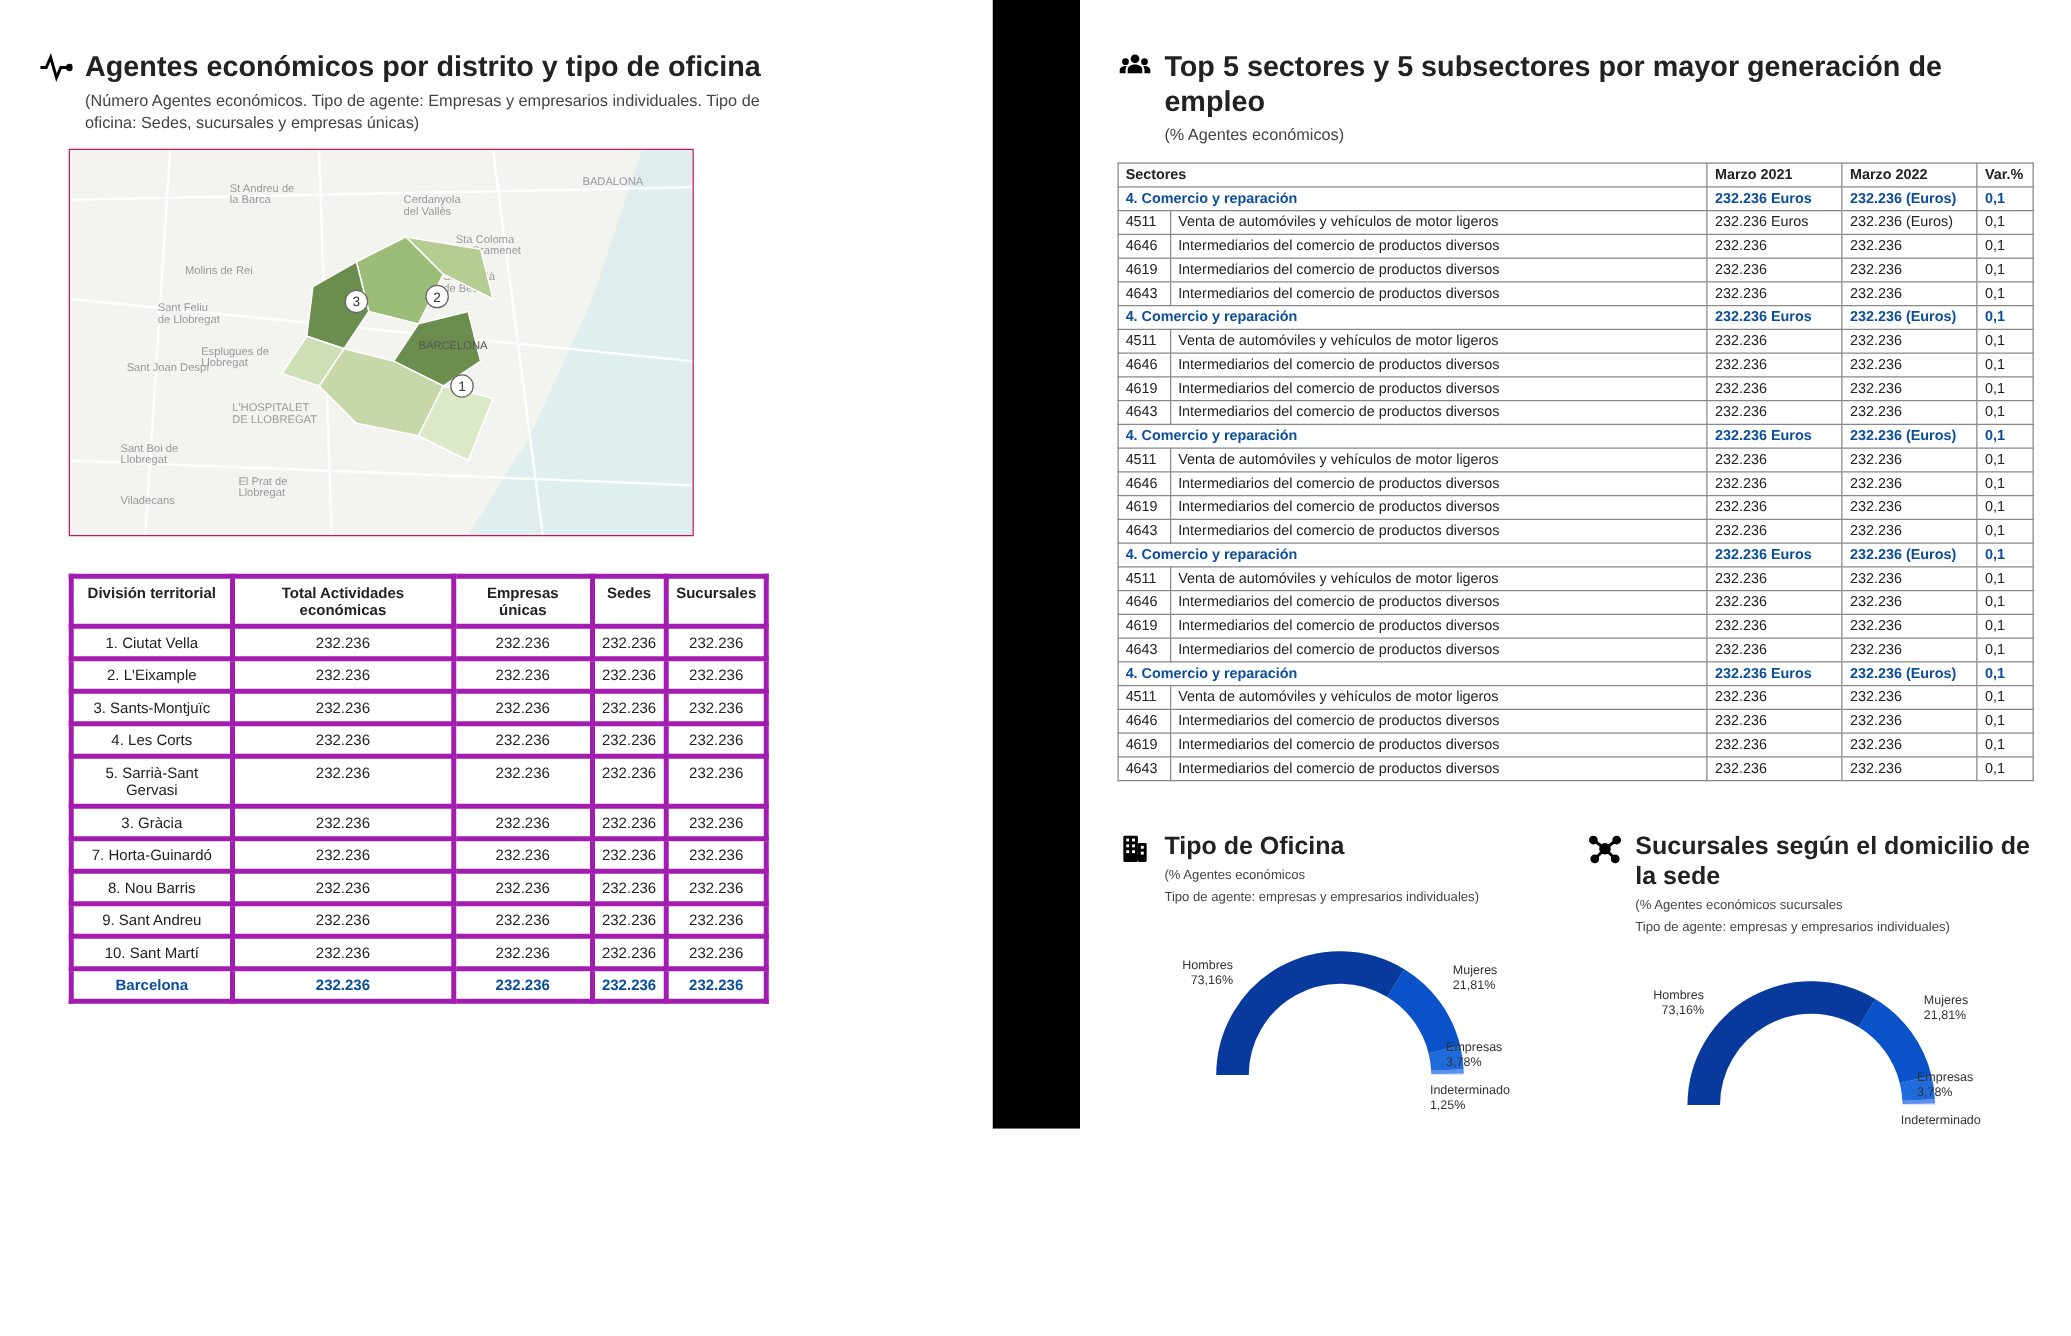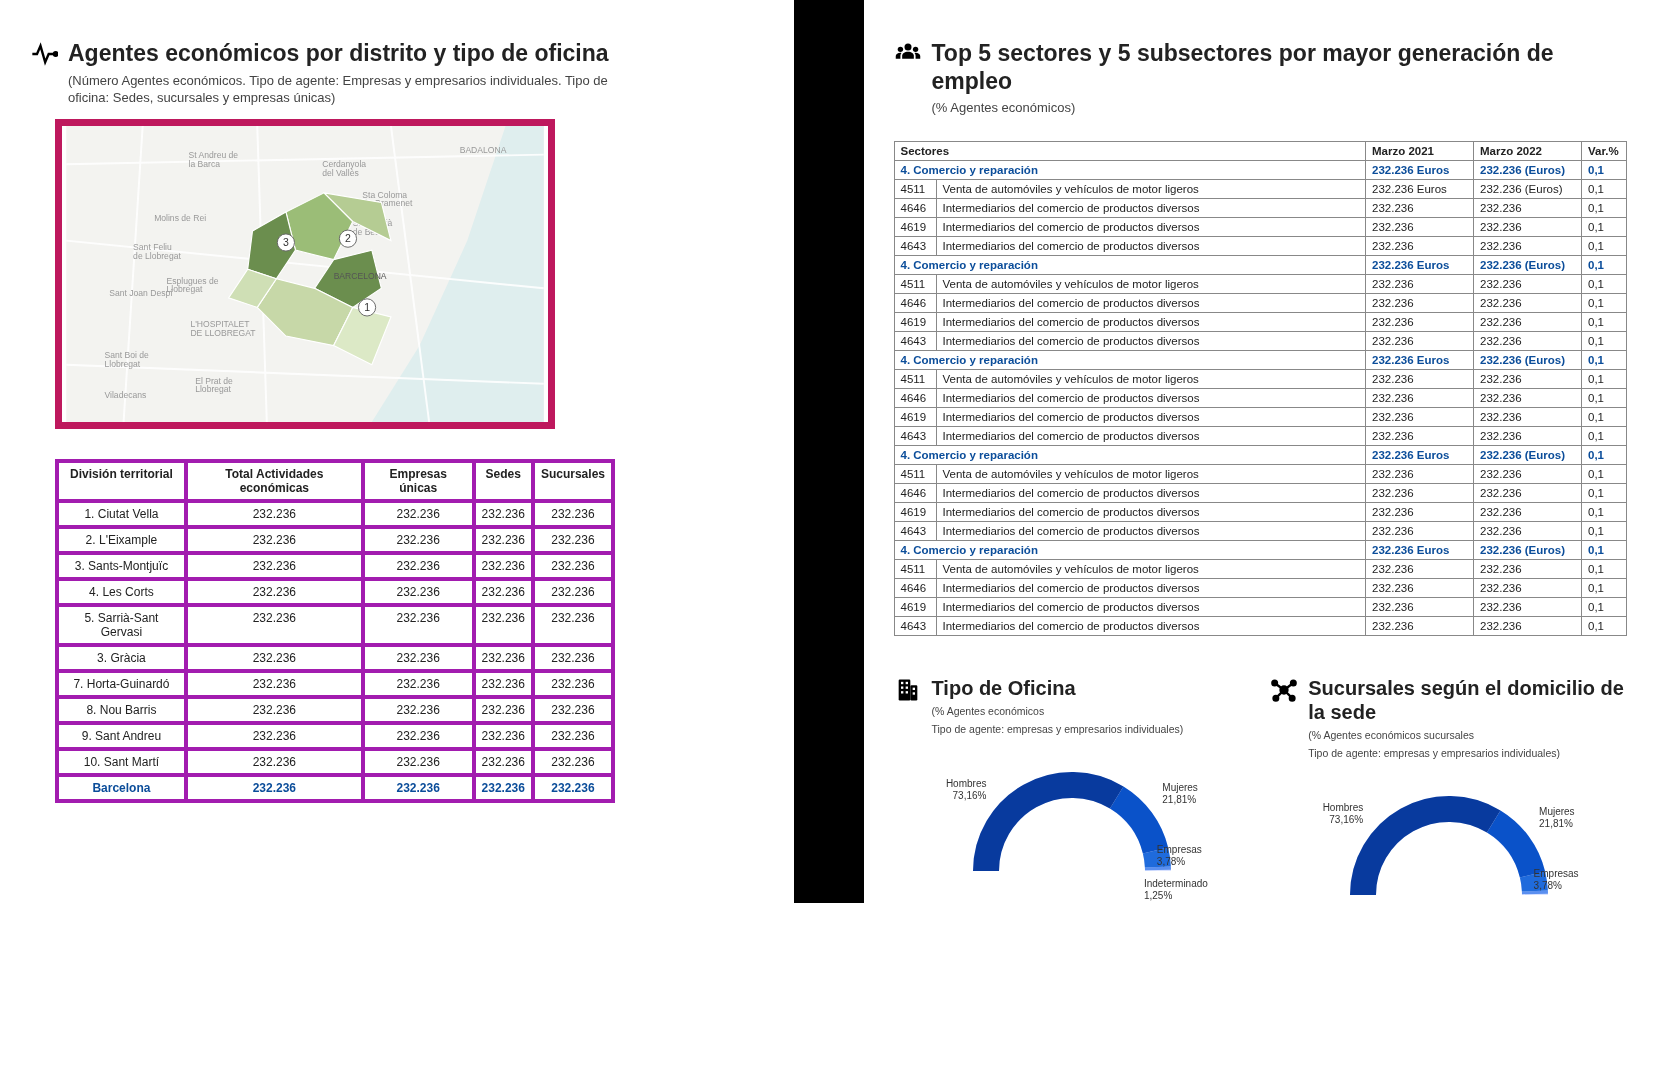--- a/index.html
+++ b/index.html
@@ -5,28 +5,28 @@
   * { box-sizing: border-box; margin: 0; padding: 0; }
   body { background: #fff; font-family: Arial, Helvetica, sans-serif; color: #222; }
   .spread { display: flex; width: 1657px; height: 903px; }
   .page { position: relative; background: #fff; flex: 1; padding: 40px 30px; overflow: hidden; }
   .gutter { width: 70px; background: #000; }
   .sec-head { display: flex; align-items: flex-start; gap: 10px; margin-bottom: 12px; }
   .sec-icon { width: 28px; height: 28px; flex: 0 0 28px; color: #000; }
   .sec-icon svg { width: 100%; height: 100%; display: block; }
   .sec-title { font-size: 23px; font-weight: 600; line-height: 1.2; color: #222; }
   .sec-sub { font-size: 13px; color: #444; margin-top: 4px; max-width: 550px; line-height: 1.35; }
-  .map-wrap { width: 500px; height: 310px; margin: 10px 0 30px 25px; border: 7px solid #be185d; position: relative; overflow: hidden; }
+  .map-wrap { width: 500px; height: 310px; margin: 10px 0 30px 25px; border: 1px solid #be185d; position: relative; overflow: hidden; }
   .map-wrap svg { width: 100%; height: 100%; display: block; }
   .tbl { border-collapse: collapse; width: 560px; margin-left: 25px; font-size: 12px; }
   .tbl th, .tbl td { border: 4px solid #a21caf; padding: 4px 6px; text-align: center; vertical-align: top; }
   .tbl th { font-weight: 700; }
   .tbl .total td { color: #0b4d9a; font-weight: 700; }
   
-  .sectors { border-collapse: collapse; width: 100%; font-size: 11.5px; margin-top: 24px; }
+  .sectors { border-collapse: collapse; width: 100%; font-size: 11.5px; margin-top: 13px; }
   .sectors th, .sectors td { border: 1px solid #888; padding: 3px 6px; text-align: left; }
   .sectors th { font-weight: 700; }
   .sectors .grp td { color: #0b4d9a; font-weight: 700; }
   .sectors .code-col { width: 42px; }
   .sectors .mar-col { width: 108px; }
   .sectors .var-col { width: 45px; }
   
   .charts-row { display: flex; gap: 20px; margin-top: 40px; }
   .chart-block { flex: 1; }
   .chart-block .sec-title { font-size: 20px; }

